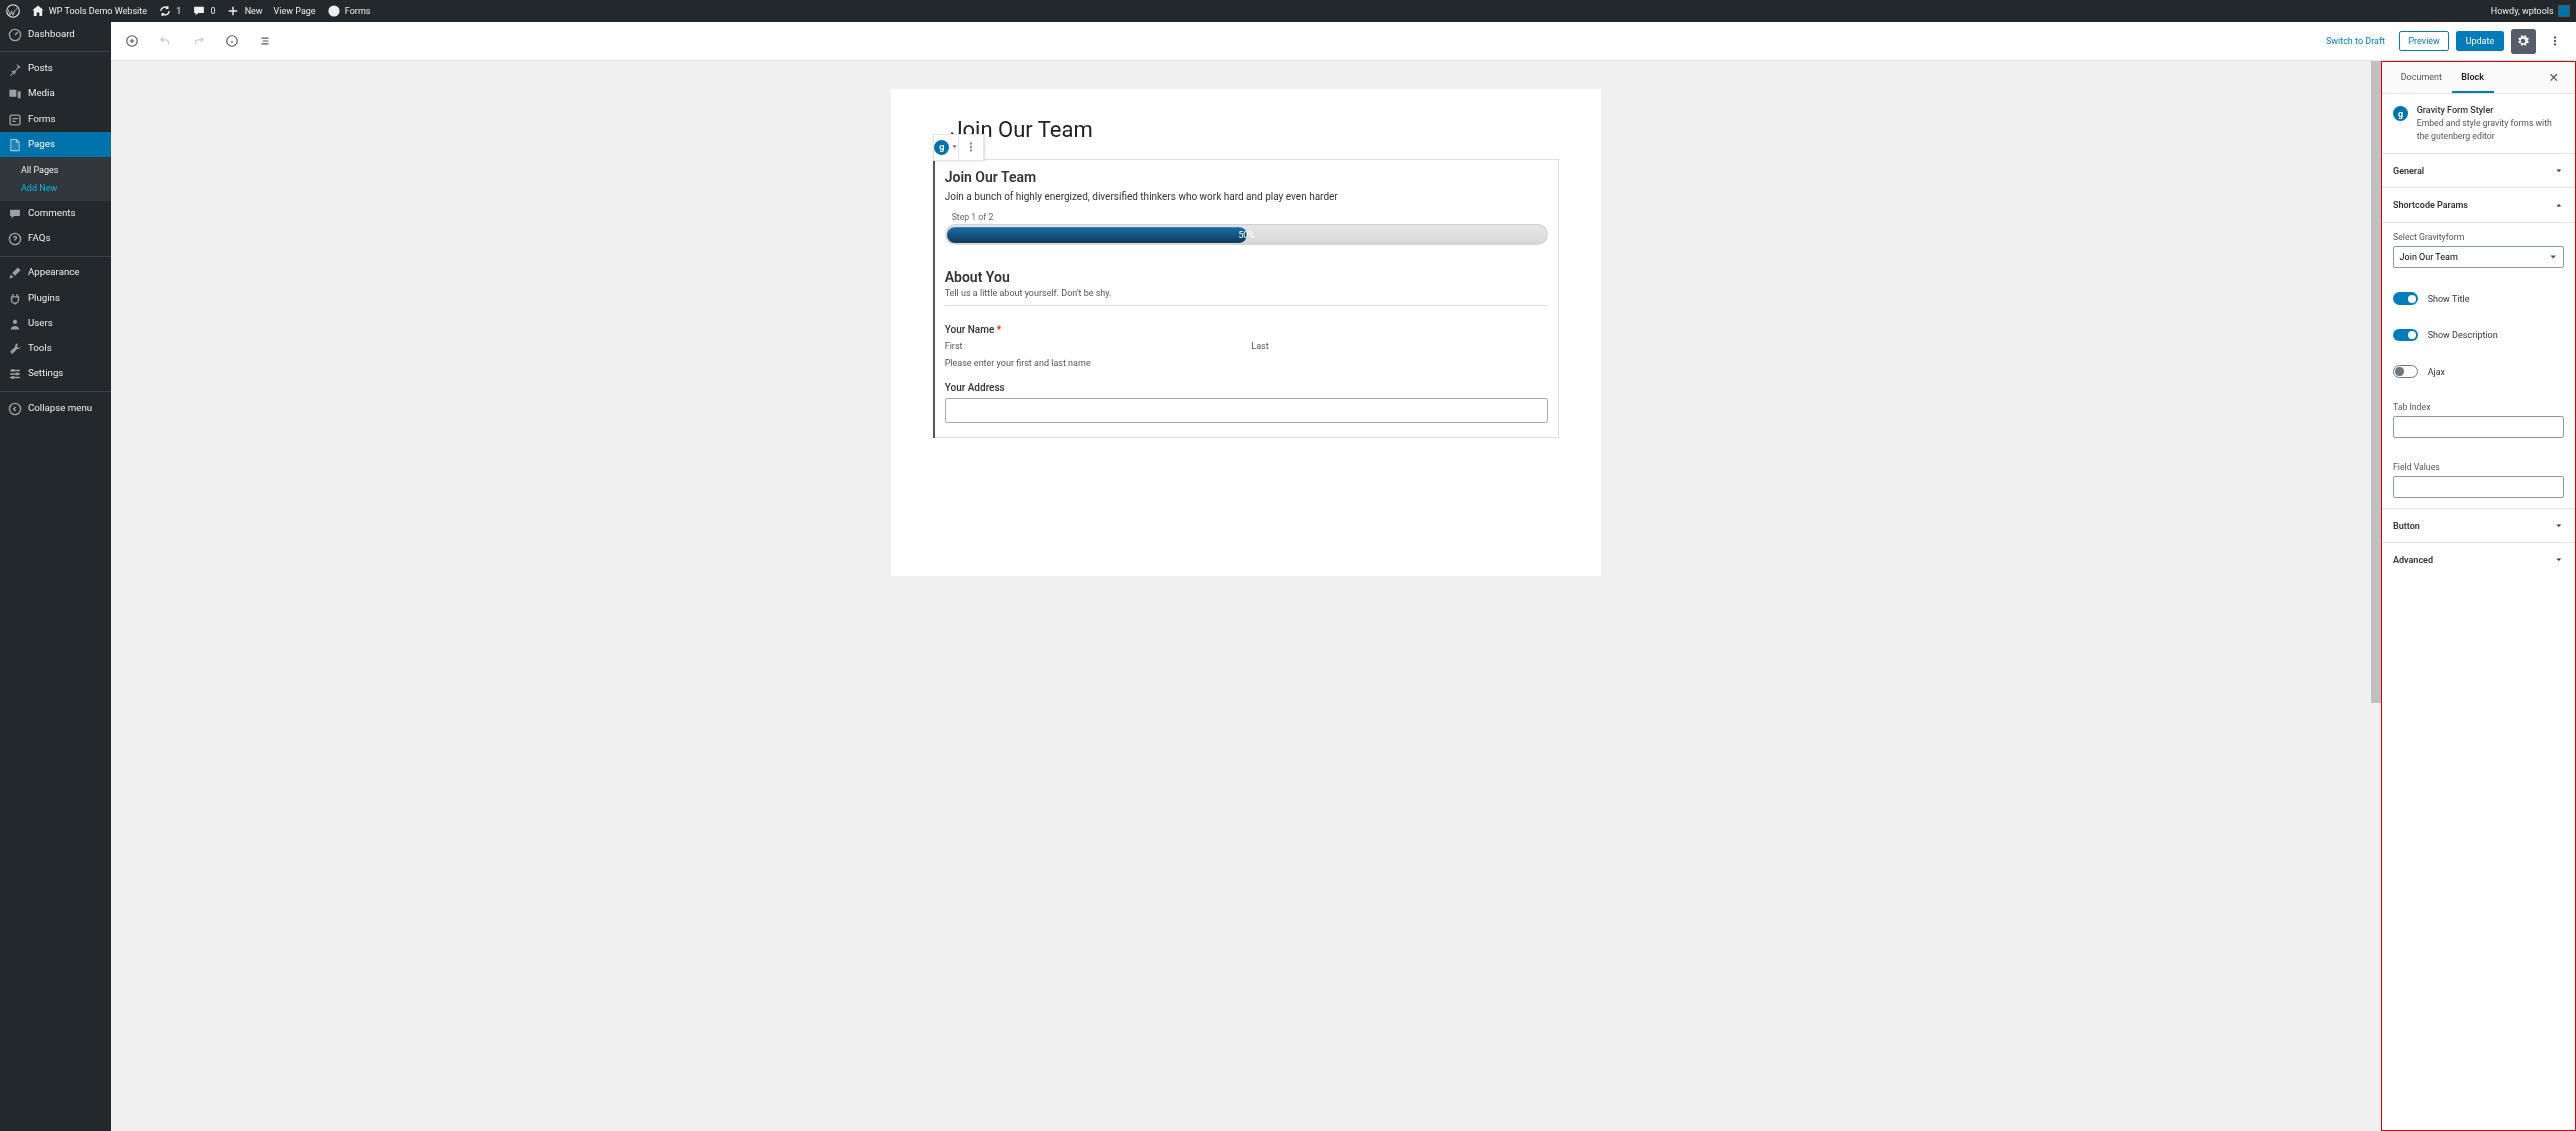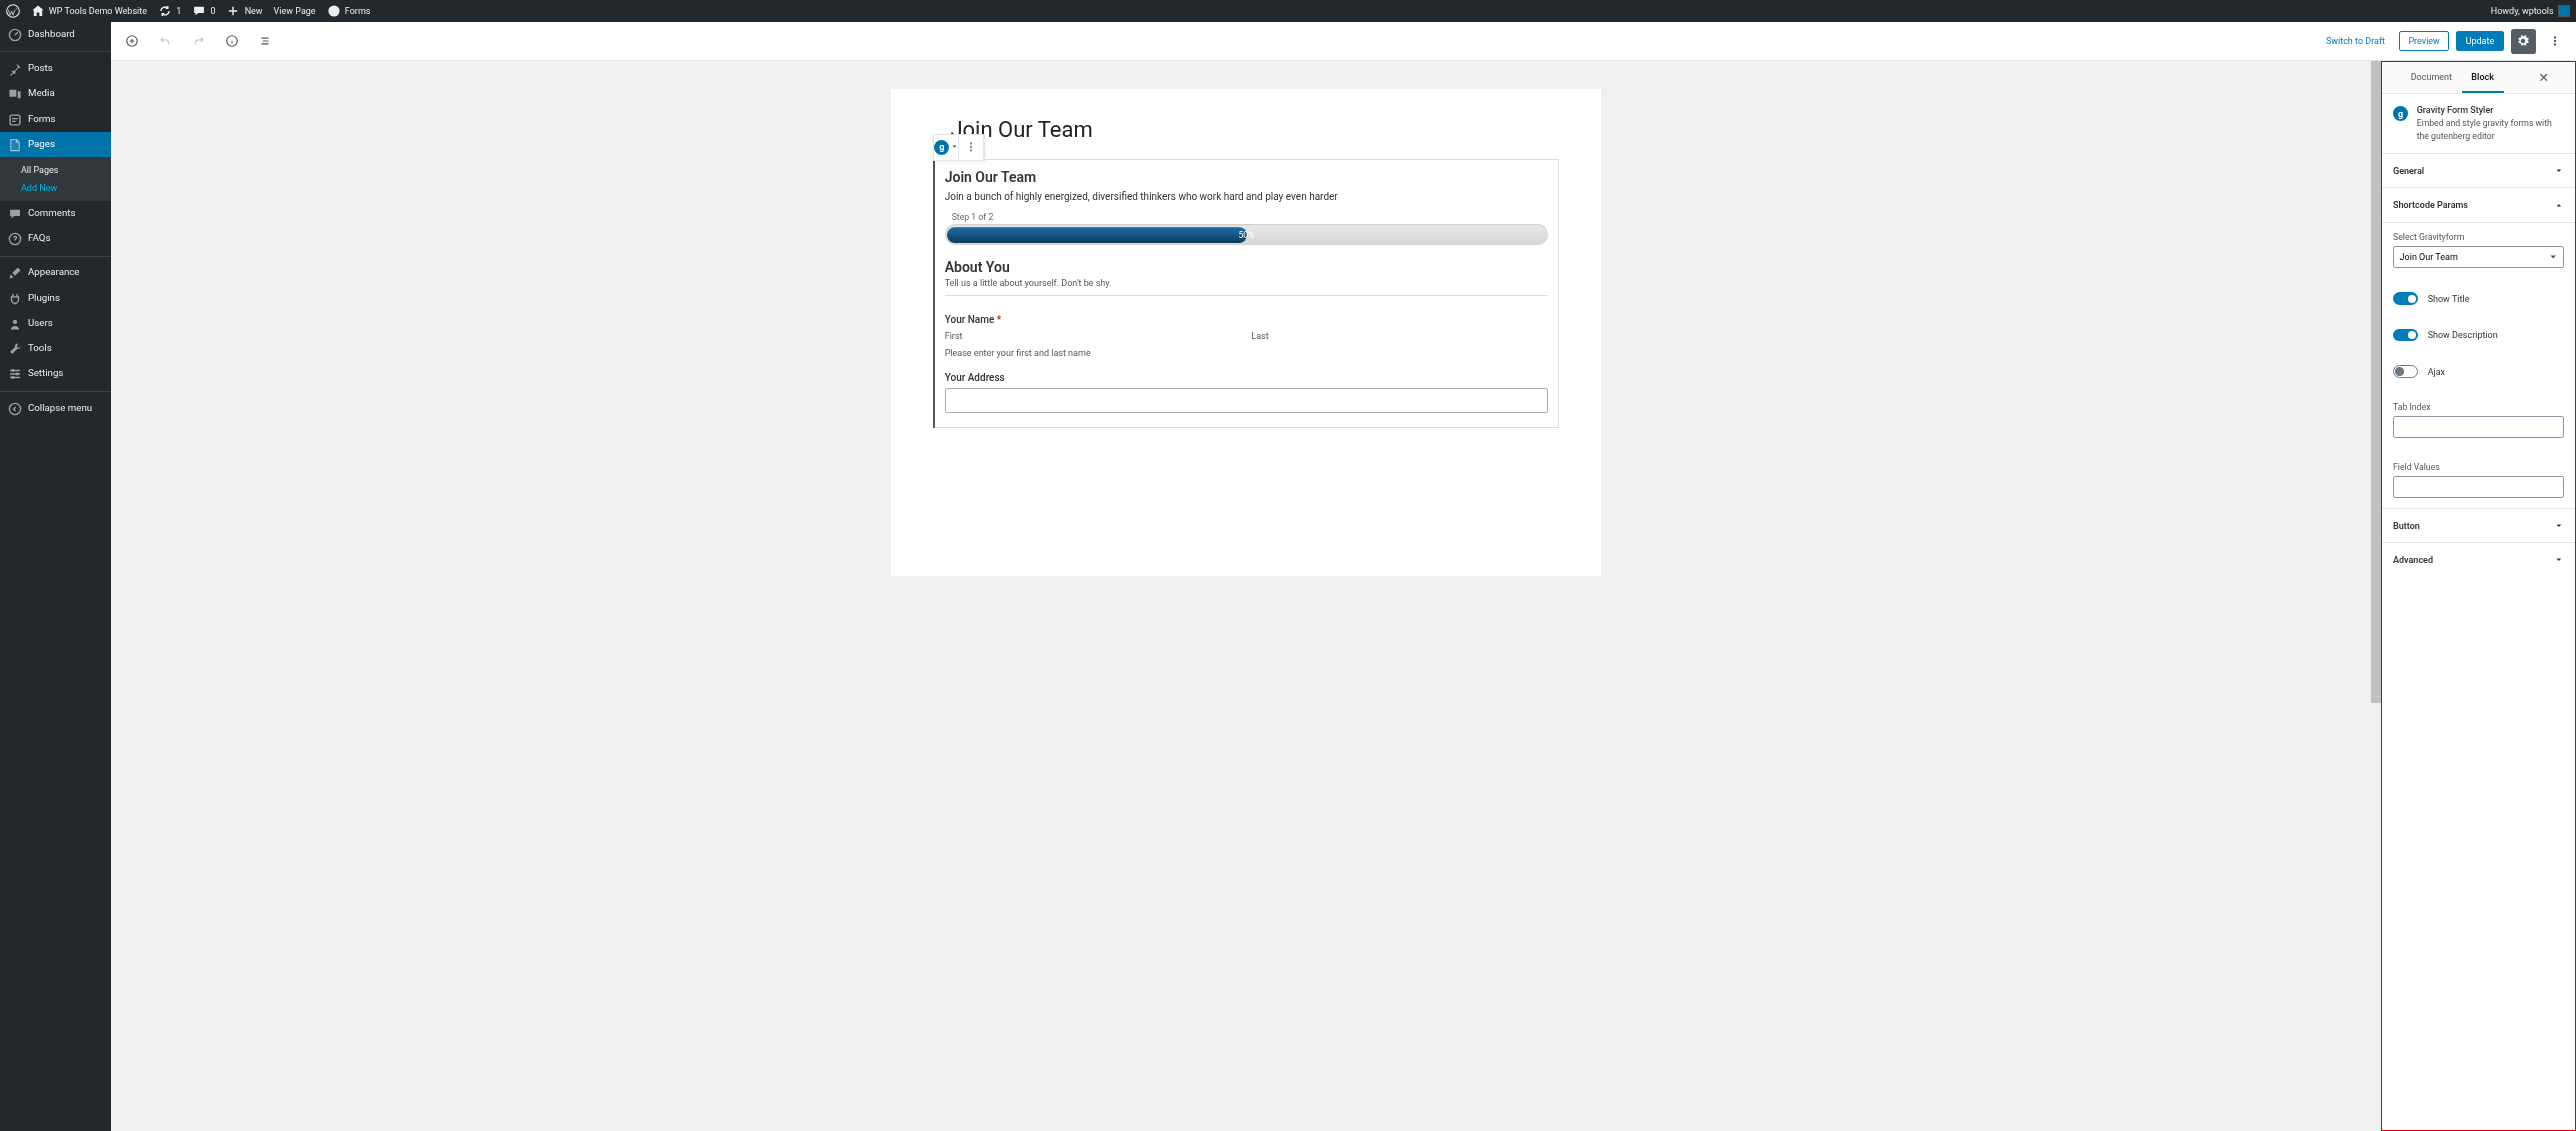--- a/index.html
+++ b/index.html
@@ -33,37 +33,37 @@
 .canvas{background:#fff;max-width:710px;margin:0 auto;padding:28px 42px;min-height:487px;position:relative}
 .page-title{font-size:22px;font-weight:400;color:#222;margin-bottom:16.7px;padding-left:17.4px}
 .block-wrap{border-left:2.1px solid #555;position:relative;padding-left:0}
 .block-toolbar{position:absolute;left:-2.1px;top:-25px;display:flex;background:#fff;border:0.7px solid #e2e4e7;box-shadow:0 1.4px 4.2px rgba(0,0,0,.08)}
 .block-toolbar .tb-item{width:25px;height:25px;display:flex;align-items:center;justify-content:center;border-right:0.7px solid #e2e4e7;cursor:pointer}
 .g-badge{width:15.3px;height:15.3px;border-radius:50%;background:#0073aa;color:#fff;display:flex;align-items:center;justify-content:center;font-weight:bold;font-size:9px}
 .form-block{padding:9.7px 9.7px 14px 9.7px;border:0.7px solid #ddd;border-left:none}
 .form-title{font-size:14px;font-weight:600;color:#333;margin-bottom:5.6px}
 .form-desc{font-size:10px;color:#333;margin-bottom:9.7px}
 .step-label{font-size:8.7px;color:#666;margin-bottom:2.8px;padding-left:7px}
-.progress-wrap{background:linear-gradient(#e8e8e8,#d6d6d6);border-radius:15.3px;height:21px;position:relative;box-shadow:inset 0 0.7px 1.4px rgba(0,0,0,.15);margin-bottom:14px;padding:2.8px}
+.progress-wrap{background:linear-gradient(#e8e8e8,#d6d6d6);border-radius:15.3px;height:21px;position:relative;box-shadow:inset 0 0.7px 1.4px rgba(0,0,0,.15);margin-bottom:24px;padding:2.8px}
 .progress-bar{background:linear-gradient(#1b6ea8,#0e3b5a);height:100%;border-radius:12.5px;width:50%;display:flex;align-items:center;justify-content:flex-end;padding-right:8.4px;color:#fff;font-size:8.4px;box-shadow:inset 0 0.7px 0 rgba(255,255,255,.2)}
 .progress-pct{position:absolute;left:50%;top:50%;transform:translate(-50%,-50%);color:#fff;font-size:8.7px}
 .section-head{font-size:14px;font-weight:600;color:#333;margin-bottom:2.8px}
 .section-sub{font-size:9px;color:#555;padding-bottom:7px;border-bottom:0.7px solid #ddd;margin-bottom:18px}
 .field-label{font-size:10px;color:#333;margin-bottom:5.6px;font-weight:500}
 .req{color:#c02b0a}
 .name-row{display:flex;gap:9.7px;margin-bottom:4.2px}
 .text-input{flex:1;height:25px;border:0.7px solid #aaa;border-radius:2.1px;padding:0 7px;font-size:9.7px;color:#555}
 .text-input::placeholder{color:#888}
 .input-with-icon{position:relative;flex:1;display:flex}
 .input-with-icon .suffix-icon{position:absolute;right:5.6px;top:50%;transform:translateY(-50%);color:#777}
 .sublabels{display:flex;gap:9.7px;font-size:9px;color:#555;margin-bottom:7px}
 .sublabels>div{flex:1}
 .hint{font-size:9px;color:#555;margin-bottom:14px}
 .inspector{width:195px;border:1.4px solid #d40000;border-top:1.4px solid #d40000;background:#fff;display:flex;flex-direction:column;font-size:9px;overflow-y:auto}
-.insp-tabs{display:flex;align-items:center;border-bottom:0.7px solid #e2e4e7;background:#fafafa;padding:0 19px}
+.insp-tabs{display:flex;align-items:center;border-bottom:0.7px solid #e2e4e7;background:#fafafa;padding:0 9px}
 .insp-tab{padding:9.7px 9.7px;cursor:pointer;color:#555}
 .insp-tab.active{color:#191e23;font-weight:600;border-bottom:2.1px solid #007cba;margin-bottom:-0.7px}
 .insp-close{margin-left:auto;padding:7px;cursor:pointer;color:#555;font-size:12.5px}
 .insp-blockinfo{display:flex;gap:8.4px;padding:11px;border-bottom:0.7px solid #e2e4e7}
 .insp-blockinfo .g-badge{flex-shrink:0;margin-top:1.4px}
 .insp-blockinfo .name{font-weight:500;color:#333;margin-bottom:2.8px}
 .insp-blockinfo .desc{color:#555;font-size:8.7px;line-height:1.4}
 .panel-head{display:flex;justify-content:space-between;align-items:center;padding:9.7px 11px;font-weight:600;color:#333;cursor:pointer;border-bottom:0.7px solid #e2e4e7}
 .panel-body{padding:9.7px 11px;border-bottom:0.7px solid #e2e4e7;display:flex;flex-direction:column;gap:24px}
 .fld-label{font-size:8.7px;color:#555;margin-bottom:4.2px}

